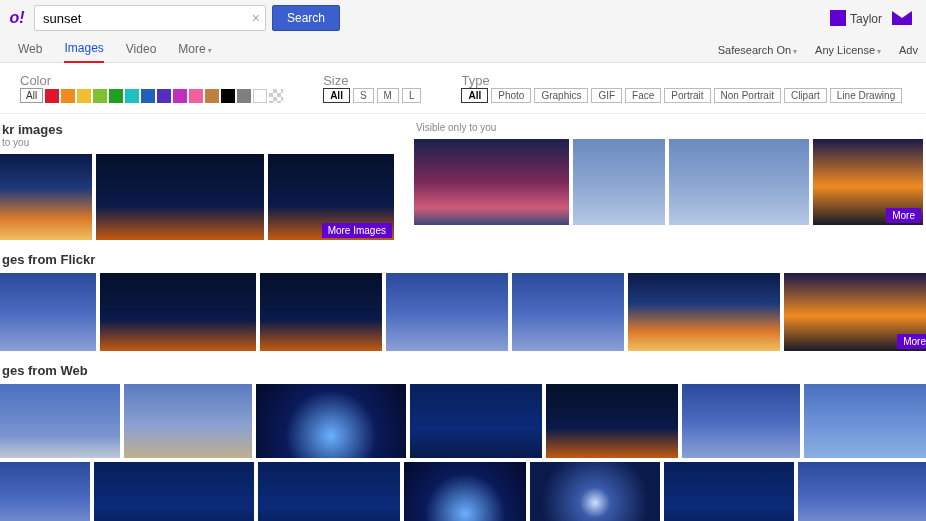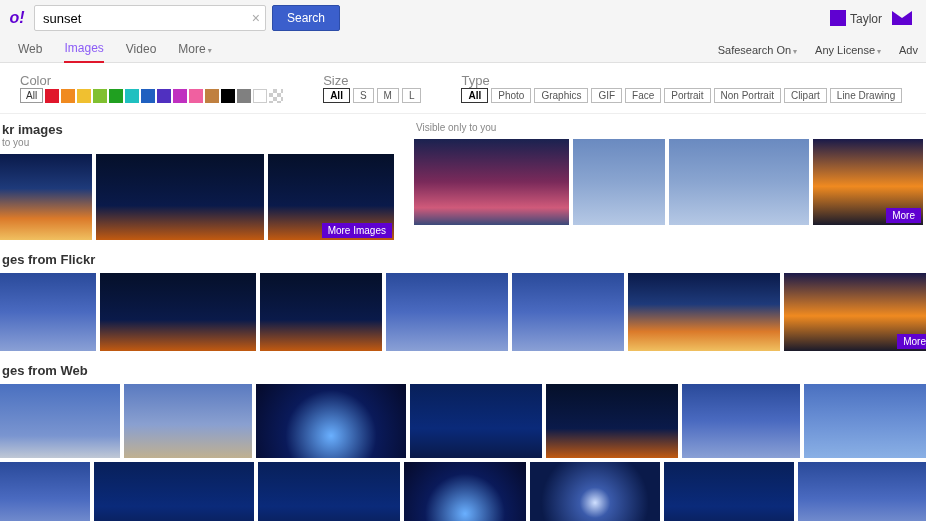--- a/index.html
+++ b/index.html
@@ -12,21 +12,21 @@
 .clear-icon{position:absolute;right:6px;top:5px;color:#aaa;font-size:14px;cursor:pointer}
 .search-btn{margin-left:6px;height:26px;padding:0 14px;background:#3b5fcc;color:#fff;border:1px solid #2d4da8;border-radius:2px;font-size:12px;cursor:pointer}
 .user-area{margin-left:auto;display:flex;align-items:center;gap:10px;padding-right:6px}
 .user-name{color:#444;font-size:12px}
 .user-block{display:flex;align-items:flex-end;gap:4px}
 .user-avatar{width:16px;height:16px;background:#5f01d1}
 .mail-icon{width:20px;height:14px;background:#5f01d1;clip-path:polygon(0 0,100% 0,100% 100%,0 100%);position:relative}
 .mail-icon:before{content:"";position:absolute;top:0;left:0;border-left:10px solid transparent;border-right:10px solid transparent;border-top:7px solid #f5f5f5}
 .tabs{display:flex;align-items:center;padding:0 0 0 18px;gap:22px}
 .tab{padding:4px 0 6px;color:#666;font-size:12px;cursor:pointer}
-.tab.active{color:#8b5cf6;border-bottom:2px solid #e0162b;margin-bottom:-1px}
+.tab.active{color:#1d4ed8;border-bottom:2px solid #e0162b;margin-bottom:-1px}
 .more-arrow{font-size:8px;margin-left:2px;color:#999}
 .right-links{margin-left:auto;display:flex;gap:18px;padding-right:8px}
 .right-link{color:#444;font-size:11px;cursor:pointer}
 .filters{display:flex;gap:40px;padding:10px 0 10px 20px;border-bottom:1px solid #eee}
 .filter-group{}
 .filter-label{color:#888;font-size:13px;margin-bottom:0}
 .color-row{display:flex;gap:2px;align-items:center}
 .color-all{border:1px solid #999;padding:1px 5px;font-size:10px;background:#fff;cursor:pointer}
 .swatch{width:14px;height:14px;cursor:pointer}
 .size-row,.type-row{display:flex;gap:3px}

